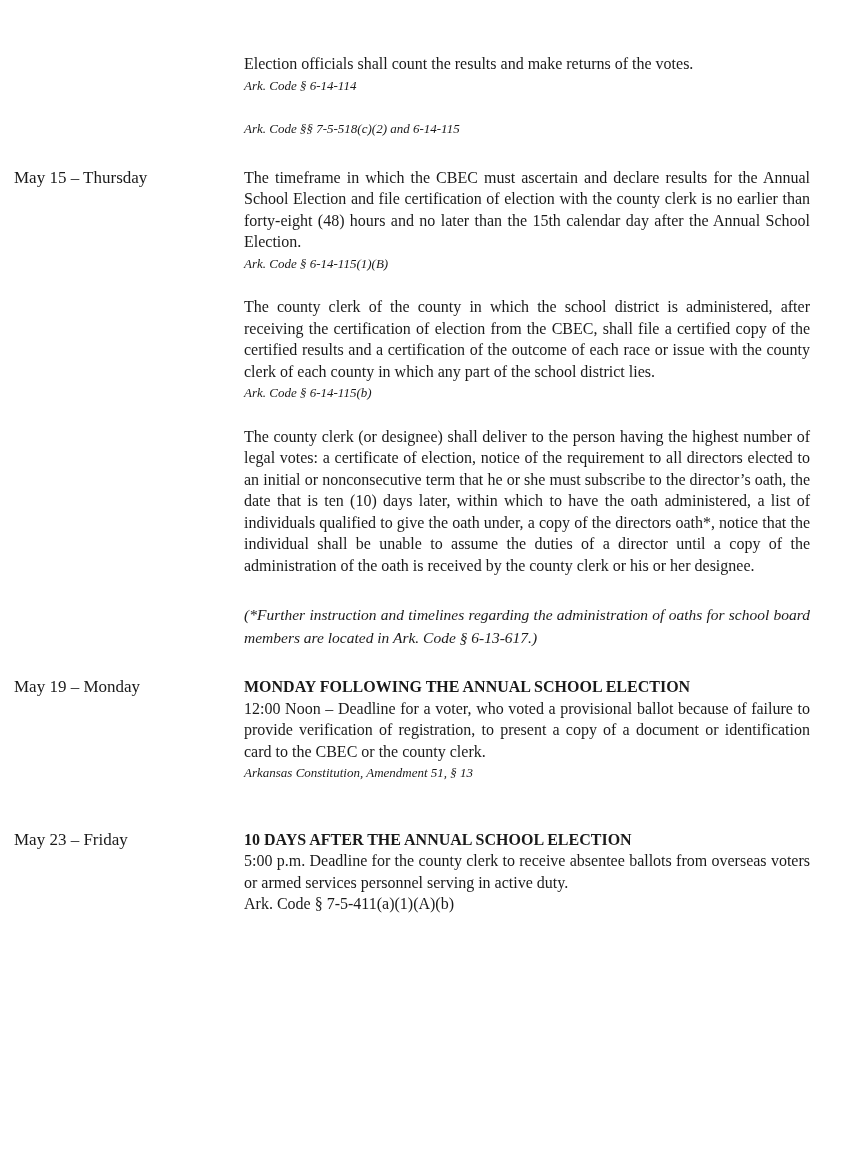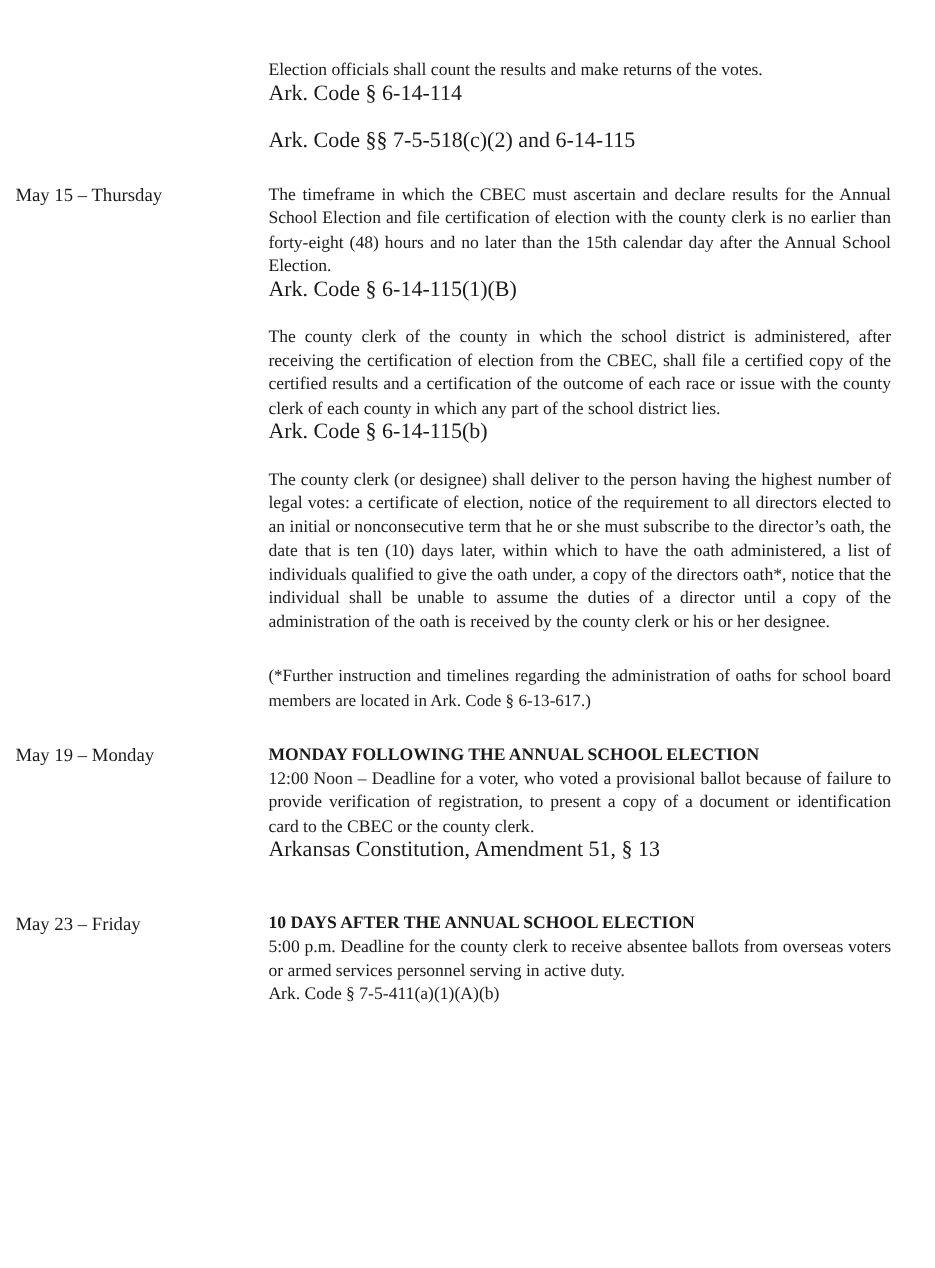--- a/index.html
+++ b/index.html
@@ -28,31 +28,33 @@
     line-height: 21.5px;
     text-align: justify;
   }
   .heading {
     font-size: 16px;
     line-height: 21.5px;
     font-weight: bold;
     text-align: justify;
   }
   .cite {
-    font-size: 20px;
+    font-size: 13px;
     line-height: 21.5px;
+    font-style: italic;
   }
   .cite-roman {
     font-size: 16px;
     line-height: 21.5px;
     font-style: normal;
   }
   .note {
     font-size: 15.5px;
     line-height: 23px;
+    font-style: italic;
     text-align: justify;
   }
   .gap-sm { margin-bottom: 22px; }
   .gap-md { margin-bottom: 27px; }
   .gap-lg { margin-bottom: 45px; }
   .lead { font-weight: normal; }
   .footer {
     position: absolute;
     left: 40px;
     right: 52px;

